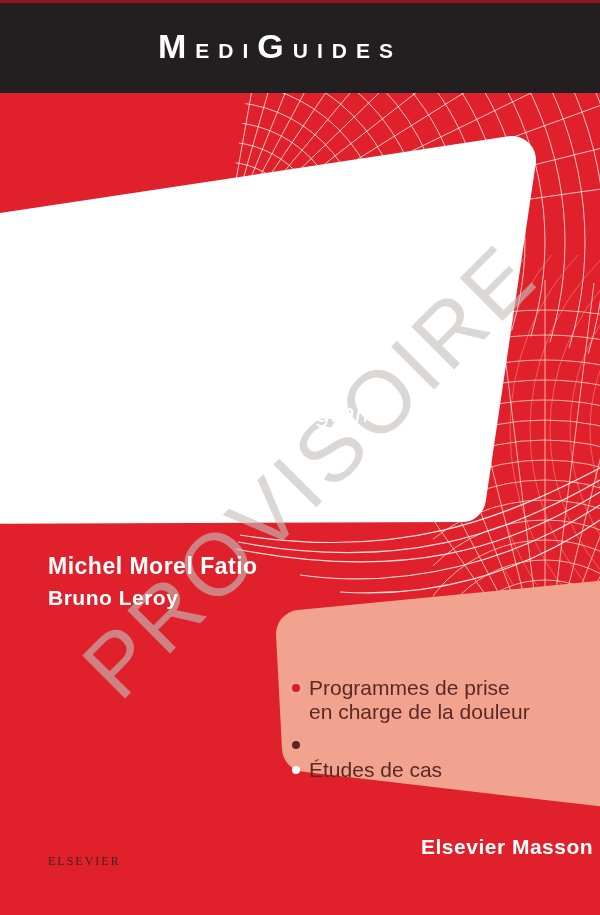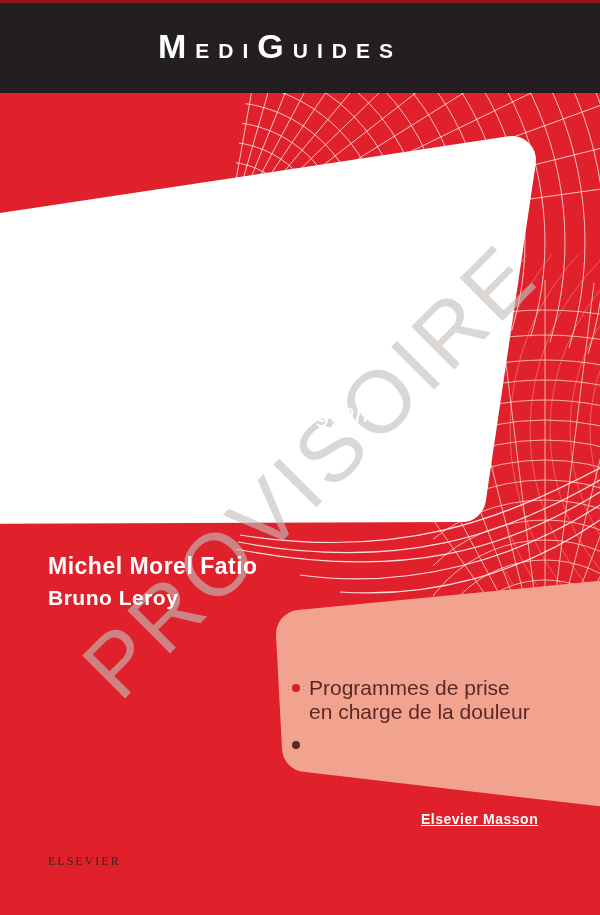--- a/index.html
+++ b/index.html
@@ -38,22 +38,22 @@
   .highlights{position:absolute;left:292px;top:632px;width:300px;z-index:4;margin-top:44px;}
   .hl-item{display:flex;margin-bottom:9px;}
   .hl-dot{width:8px;height:8px;border-radius:50%;margin:8px 9px 0 0;flex:none;background:#d41f28;}
   .hl-text{font-size:21px;line-height:24px;color:#5b2823;}
   
   .footer-left{
     position:absolute;left:48px;top:854px;z-index:4;
     font-family:"Liberation Serif",serif;font-size:12px;letter-spacing:2px;color:#40231e;
   }
   .footer-right{
-    position:absolute;left:421px;top:811px;z-index:4;
-    font-size:14px;font-weight:bold;color:#ffffff;letter-spacing:0.5px;text-decoration:underline;
+    position:absolute;left:421px;top:835px;z-index:4;
+    font-size:21px;font-weight:bold;color:#ffffff;letter-spacing:0.5px;
   }
 </style>
 </head>
 <body>
 
 <div class="cover" style="background-color: rgb(224, 32, 42);">
 
   <svg class="art" width="600" height="915" viewBox="0 0 600 915">
     <defs>
       <clipPath id="clip-topfan">
@@ -178,18 +178,24 @@
     <div class="hl-item">
       <span class="hl-dot" style="background-color: rgb(212, 31, 40);"></span>
       <div class="hl-text" style="color: rgb(91, 40, 35);">
         <div>Programmes de prise</div>
         <div>en charge de la douleur</div>
       </div>
     </div>
     <div class="hl-item">
       <span class="hl-dot" style="background-color: rgb(91, 40, 35);"></span>
     </div>
+    <div class="hl-item">
+      <span class="hl-dot" style="background-color: rgb(255, 255, 255);"></span>
+      <div class="hl-text" style="color: rgb(91, 40, 35);">
+        <div>Études de cas</div>
+      </div>
+    </div>
   </div>
 
   <div class="footer-left" style="color: rgb(64, 35, 30);">ELSEVIER</div>
   <div class="footer-right" style="color: rgb(255, 255, 255);">Elsevier Masson</div>
 
 </div>
 
 </body></html>

